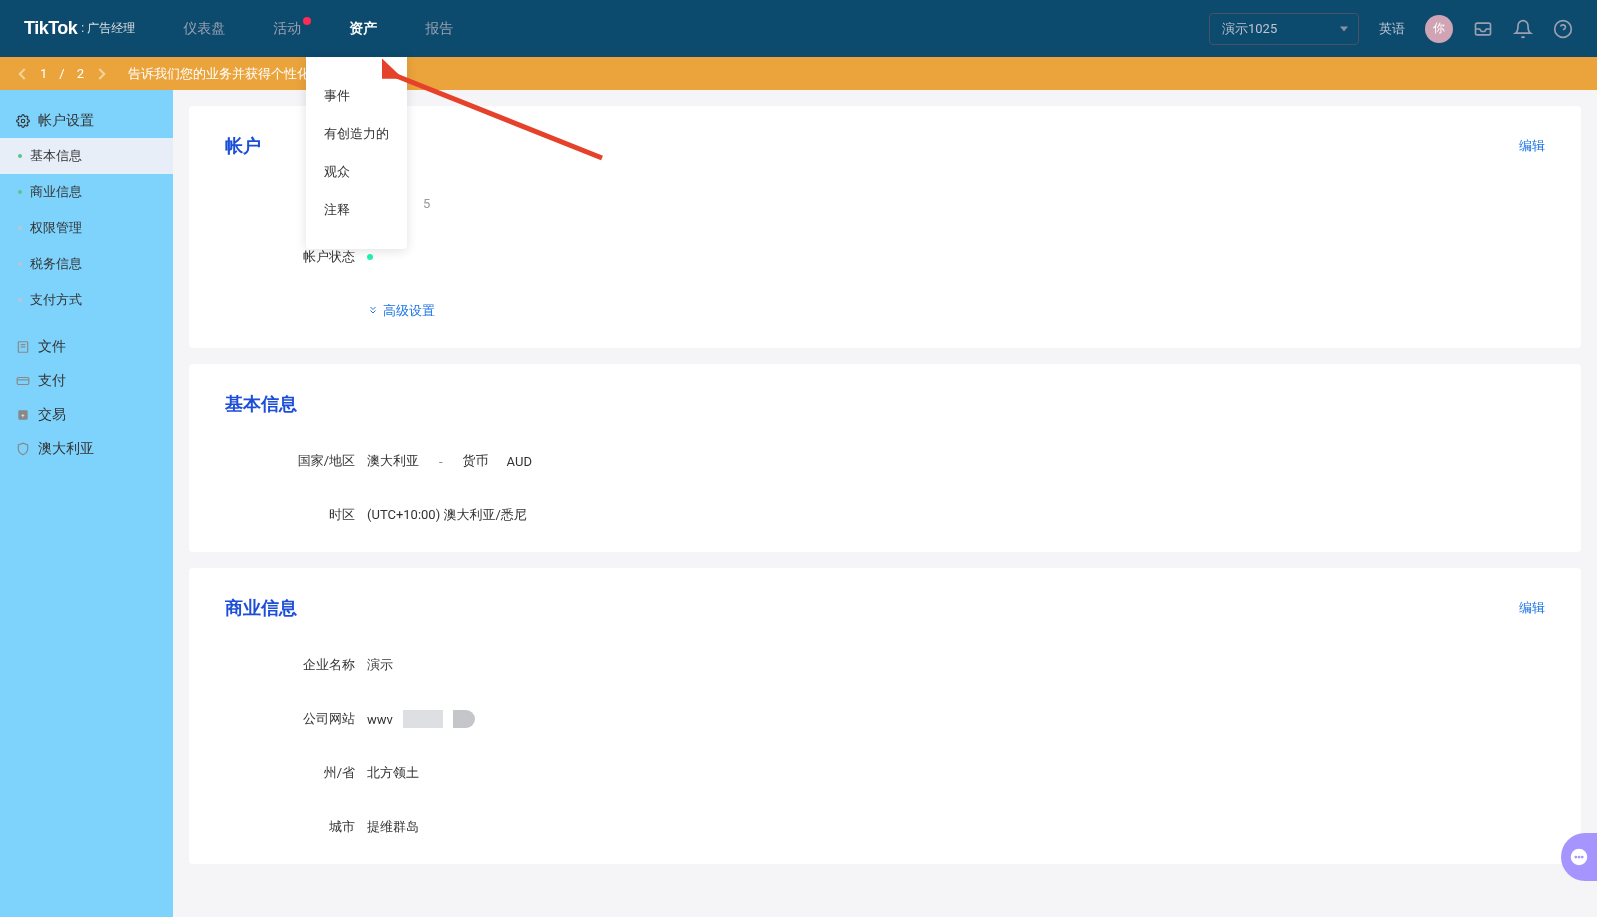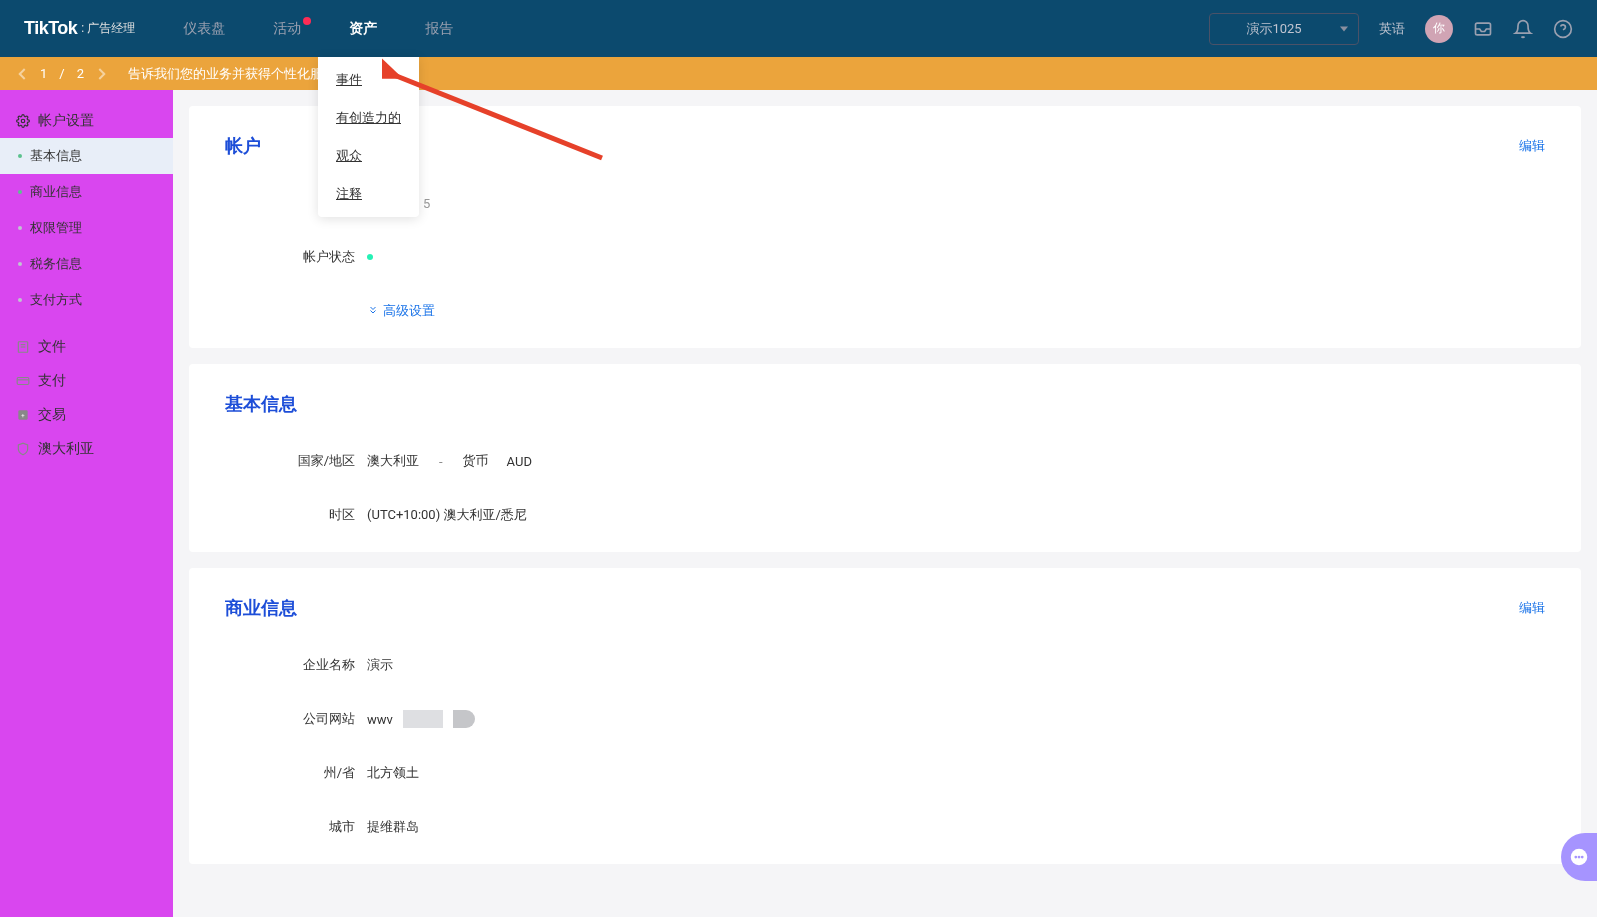--- a/index.html
+++ b/index.html
@@ -8,44 +8,44 @@
     
     .top-nav { background: #0c4a6e; height: 57px; display: flex; align-items: center; padding: 0 24px; position: relative; }
     .logo-section { display: flex; align-items: center; color: #fff; font-weight: 600; font-size: 18px; margin-right: 48px; white-space: nowrap; }
     .logo-text { font-family: Arial, sans-serif; font-weight: 800; letter-spacing: -0.5px; }
     .logo-sub { font-weight: 400; font-size: 12px; margin-left: 4px; color: #e0e0e0; }
     .nav-items { display: flex; gap: 48px; flex: 1; }
     .nav-item { color: #9aa0b0; font-size: 14px; cursor: pointer; position: relative; height: 48px; display: flex; align-items: center; }
     .nav-item.active { color: #fff; font-weight: 600; }
     .nav-badge { position: absolute; top: 12px; right: -10px; width: 8px; height: 8px; background: #fe2c55; border-radius: 50%; }
     .nav-right { display: flex; align-items: center; gap: 20px; }
-    .account-select { border: 1px solid #4a5268; border-radius: 4px; padding: 6px 32px 6px 12px; color: #c0c4d0; font-size: 13px; cursor: pointer; position: relative; min-width: 150px; text-align: center; }
+    .account-select { border: 1px solid #4a5268; border-radius: 4px; padding: 6px 32px 6px 12px; color: #c0c4d0; font-size: 13px; cursor: pointer; position: relative; min-width: 150px; }
     .account-select::after { content: ""; position: absolute; right: 10px; top: 50%; transform: translateY(-50%); width: 0; height: 0; border-left: 4px solid transparent; border-right: 4px solid transparent; border-top: 5px solid #8a90a0; }
     .lang-text { color: #c0c4d0; font-size: 13px; cursor: pointer; }
     .avatar { width: 28px; height: 28px; border-radius: 50%; background: #d0a4b4; color: #fff; display: flex; align-items: center; justify-content: center; font-size: 12px; cursor: pointer; }
     .icon-btn { width: 20px; height: 20px; color: #9aa0b0; cursor: pointer; }
     
     
-    .dropdown { position: absolute; top: 57px; left: 318px; background: #fff; box-shadow: 0 2px 12px rgba(0,0,0,0.12); border-radius: 0 0 4px 4px; min-width: 70px; z-index: 100; padding: 4px 0; text-decoration: underline; }
+    .dropdown { position: absolute; top: 57px; left: 306px; background: #fff; box-shadow: 0 2px 12px rgba(0,0,0,0.12); border-radius: 0 0 4px 4px; min-width: 70px; z-index: 100; padding: 20px 0; }
     .dropdown-item { padding: 10px 18px; font-size: 13px; color: #333; cursor: pointer; white-space: nowrap; }
     
     
     .notif-bar { background: #eba43c; height: 33px; display: flex; align-items: center; padding: 0 20px; color: #fff; font-size: 13px; }
     .pager { display: flex; align-items: center; gap: 12px; margin-right: 24px; }
     .pager-arrow { width: 8px; height: 8px; border-left: 2px solid rgba(255,255,255,0.5); border-bottom: 2px solid rgba(255,255,255,0.5); cursor: pointer; }
     .pager-arrow.left { transform: rotate(45deg); }
     .pager-arrow.right { transform: rotate(-135deg); }
     .notif-link { text-decoration: underline; cursor: pointer; }
     
     
     .annotation-arrow { position: absolute; top: 53px; left: 382px; z-index: 200; pointer-events: none; }
     
     
     .layout { display: flex; }
-    .sidebar { width: 173px; background: #d946ef; min-height: calc(100vh - 90px); padding-top: 14px; }
+    .sidebar { width: 173px; background: #7dd3fc; min-height: calc(100vh - 90px); padding-top: 14px; }
     .sidebar-section-title { display: flex; align-items: center; gap: 8px; padding: 8px 16px; font-size: 14px; color: #333; cursor: pointer; }
     .sidebar-section-title .side-icon { width: 14px; height: 14px; display: inline-flex; align-items: center; justify-content: center; }
     .sidebar-subitem { display: flex; align-items: center; padding: 9px 16px 9px 30px; font-size: 13px; color: #333; cursor: pointer; position: relative; }
     .sidebar-subitem::before { content: ""; width: 4px; height: 4px; border-radius: 50%; background: #c0c4d0; position: absolute; left: 18px; top: 50%; transform: translateY(-50%); }
     .sidebar-subitem.active { background: #e8eef8; font-weight: 500; }
     .sidebar-subitem.active::before { background: #5bc28e; }
     .sidebar-subitem.green-dot::before { background: #5bc28e; }
     
     
     .main { flex: 1; padding: 16px; }

